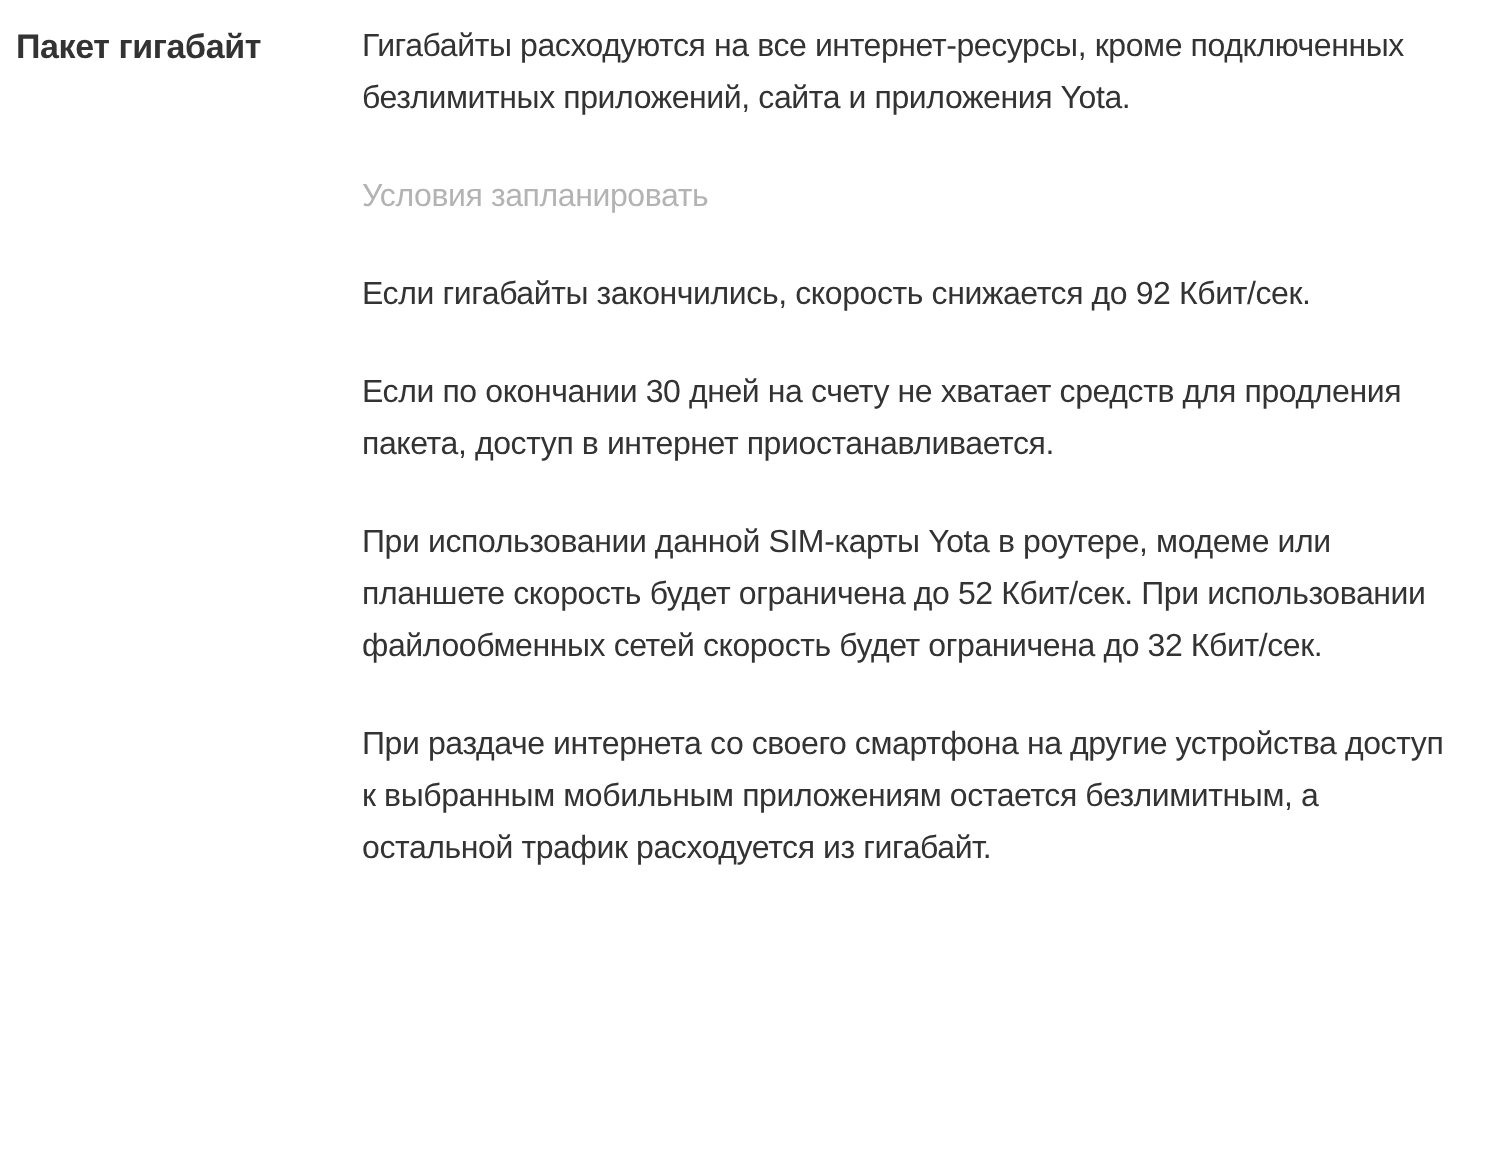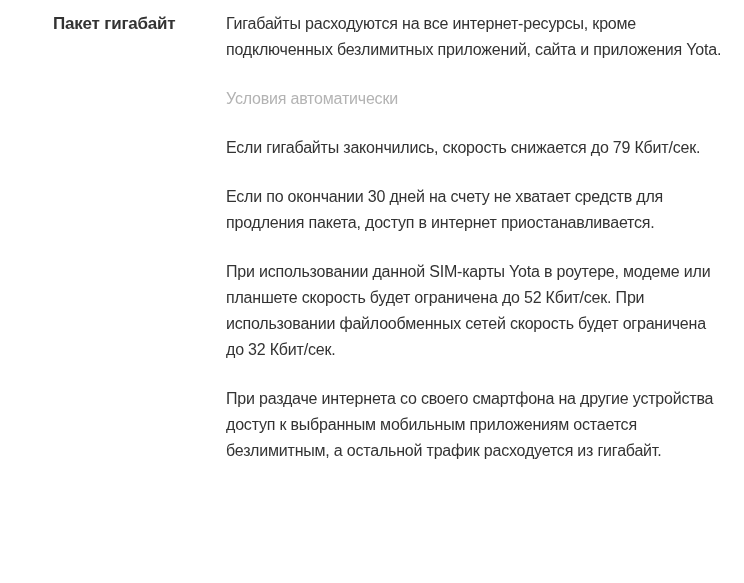--- a/index.html
+++ b/index.html
@@ -16,21 +16,20 @@
     overflow: hidden;
   }
   .section-row {
     display: flex;
     align-items: flex-start;
     padding: 11px 18px 0 8px;
   }
   .label-col {
     width: 173px;
     flex-shrink: 0;
-    margin-left: 45px;
   }
   .section-title {
     margin: 0;
     font-size: 17px;
     font-weight: bold;
     line-height: 26px;
     color: #333333;
     letter-spacing: -0.2px;
   }
   .content-col {
@@ -59,24 +58,24 @@
   <div class="section-row">
 
     <div class="label-col">
       <h2 class="section-title">Пакет гигабайт</h2>
     </div>
 
     <div class="content-col">
       <p>Гигабайты расходуются на все интернет-ресурсы, кроме подключенных безлимитных приложений, сайта и приложения Yota.</p>
 
 
-      <h3 class="terms-subtitle">Условия автоматически</h3>
+      <h3 class="terms-subtitle">Условия запланировать</h3>
 
 
-      <p>Если гигабайты закончились, скорость снижается до 79 Кбит/сек.</p>
+      <p>Если гигабайты закончились, скорость снижается до 92 Кбит/сек.</p>
 
       <p>Если по окончании 30 дней на счету не хватает средств для продления пакета, доступ в интернет приостанавливается.</p>
 
       <p>При использовании данной SIM-карты Yota в роутере, модеме или планшете скорость будет ограничена до 52 Кбит/сек. При использовании файлообменных сетей скорость будет ограничена до 32 Кбит/сек.</p>
 
       <p>При раздаче интернета со своего смартфона на другие устройства доступ к выбранным мобильным приложениям остается безлимитным, а остальной трафик расходуется из гигабайт.</p>
     </div>
 
   </div>
 </div>

